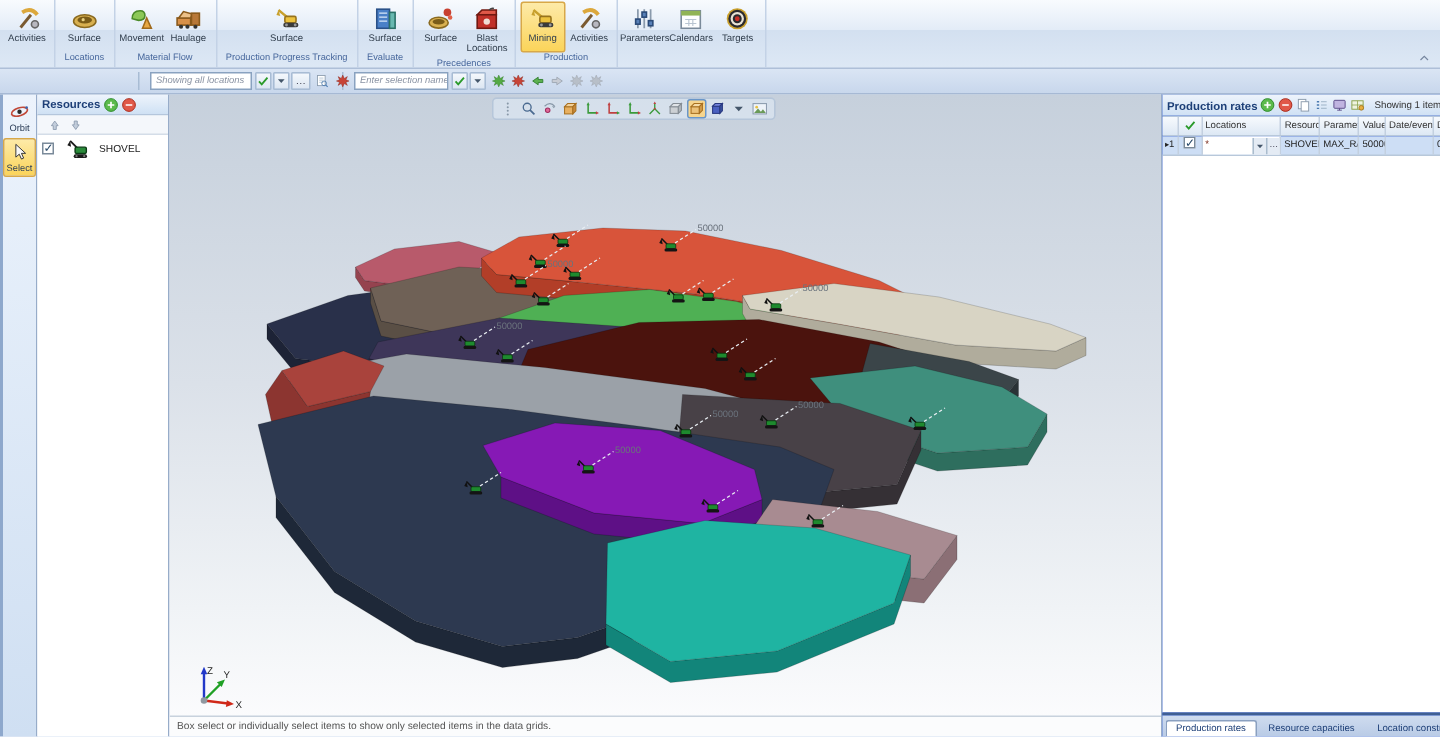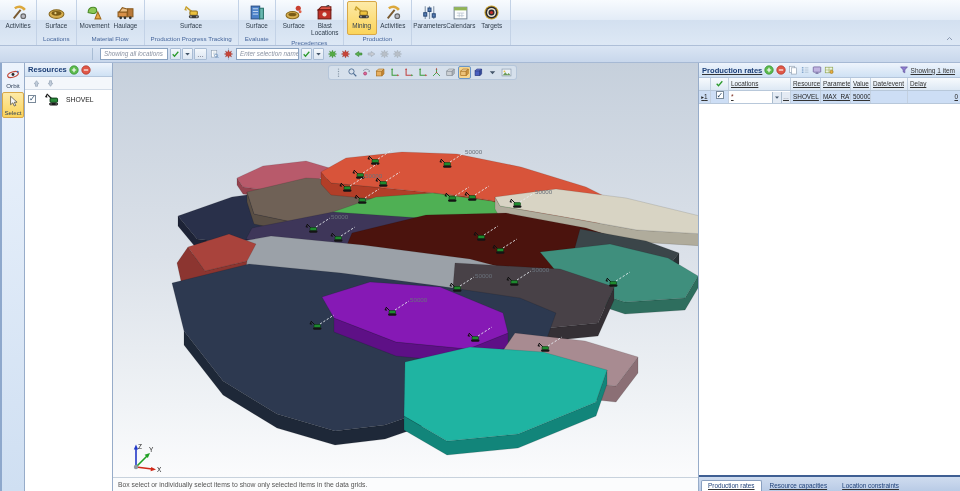--- a/index.html
+++ b/index.html
@@ -75,21 +75,21 @@
   .vicon { width:13px; height:13px; display:block; border:1px solid transparent; border-radius:2px; }
   .vicon.sel { background:#f6d58e; border:1px solid #6a96c8; }
   .statusbar {
     position:absolute; left:0; right:0; bottom:0; height:14px; z-index:6;
     background:#fbfcfd; border-top:1px solid #c8d2dd;
     font-size:6.8px; color:#555; line-height:13px; padding-left:5px; white-space:nowrap;
   }
   .axistriad { position:absolute; left:12px; bottom:18px; z-index:4; }
   #scene-wrap, #scene-wrap svg { position:absolute; left:0; top:0; }
   
-  .rightpanel { width:262px; background:#1d4ed8; border-left:1px solid #97acc9; display:flex; flex-direction:column;text-decoration:underline; }
+  .rightpanel { width:186px; background:#1d4ed8; border-left:1px solid #97acc9; display:flex; flex-direction:column; }
   .rightpanel .phead { height:15px; flex:0 0 15px; }
   .showing { font-size:6.5px; color:#333; font-weight:normal; white-space:nowrap; padding-right:2px; }
   .ghead { display:flex; height:13px; flex:0 0 13px; background:linear-gradient(#f7fafd,#dde8f4); border-bottom:1px solid #b8c8da; }
   .gcell { border-right:1px solid #c3d0e0; padding:0 2px; line-height:12px; overflow:hidden; white-space:nowrap; font-size:6.4px; color:#222; }
   .ghead .gcell { color:#333; }
   .grow { display:flex; height:13px; flex:0 0 13px; background:#cddef5; border-bottom:1px solid #b8c8da; }
   .cw0{width:12px; text-align:center; padding:0 1px;} .cw1{width:18px; text-align:center;} .cw2{width:62px;}
   .cw3{width:30px;} .cw4{width:30px;} .cw5{width:20px;} .cw6{width:37px;} .cw7{flex:1; border-right:none;}
   .loccell { display:flex; align-items:center; background:#fff; padding:0; }
   .locval { flex:1; padding-left:2px; color:#7a2a1a; font-size:6.6px; }

